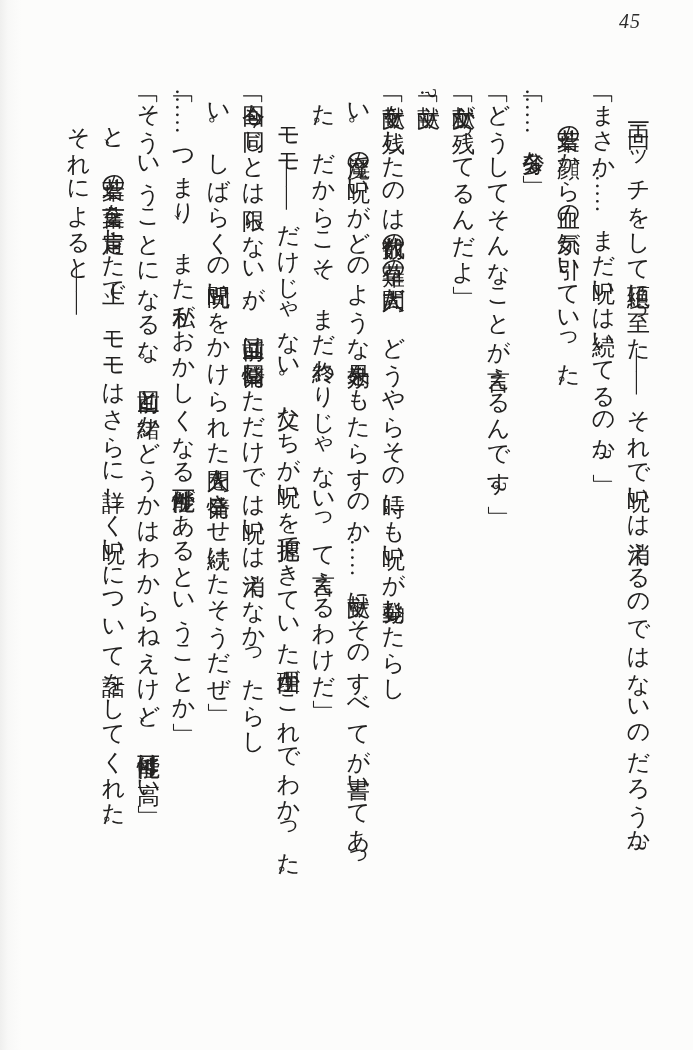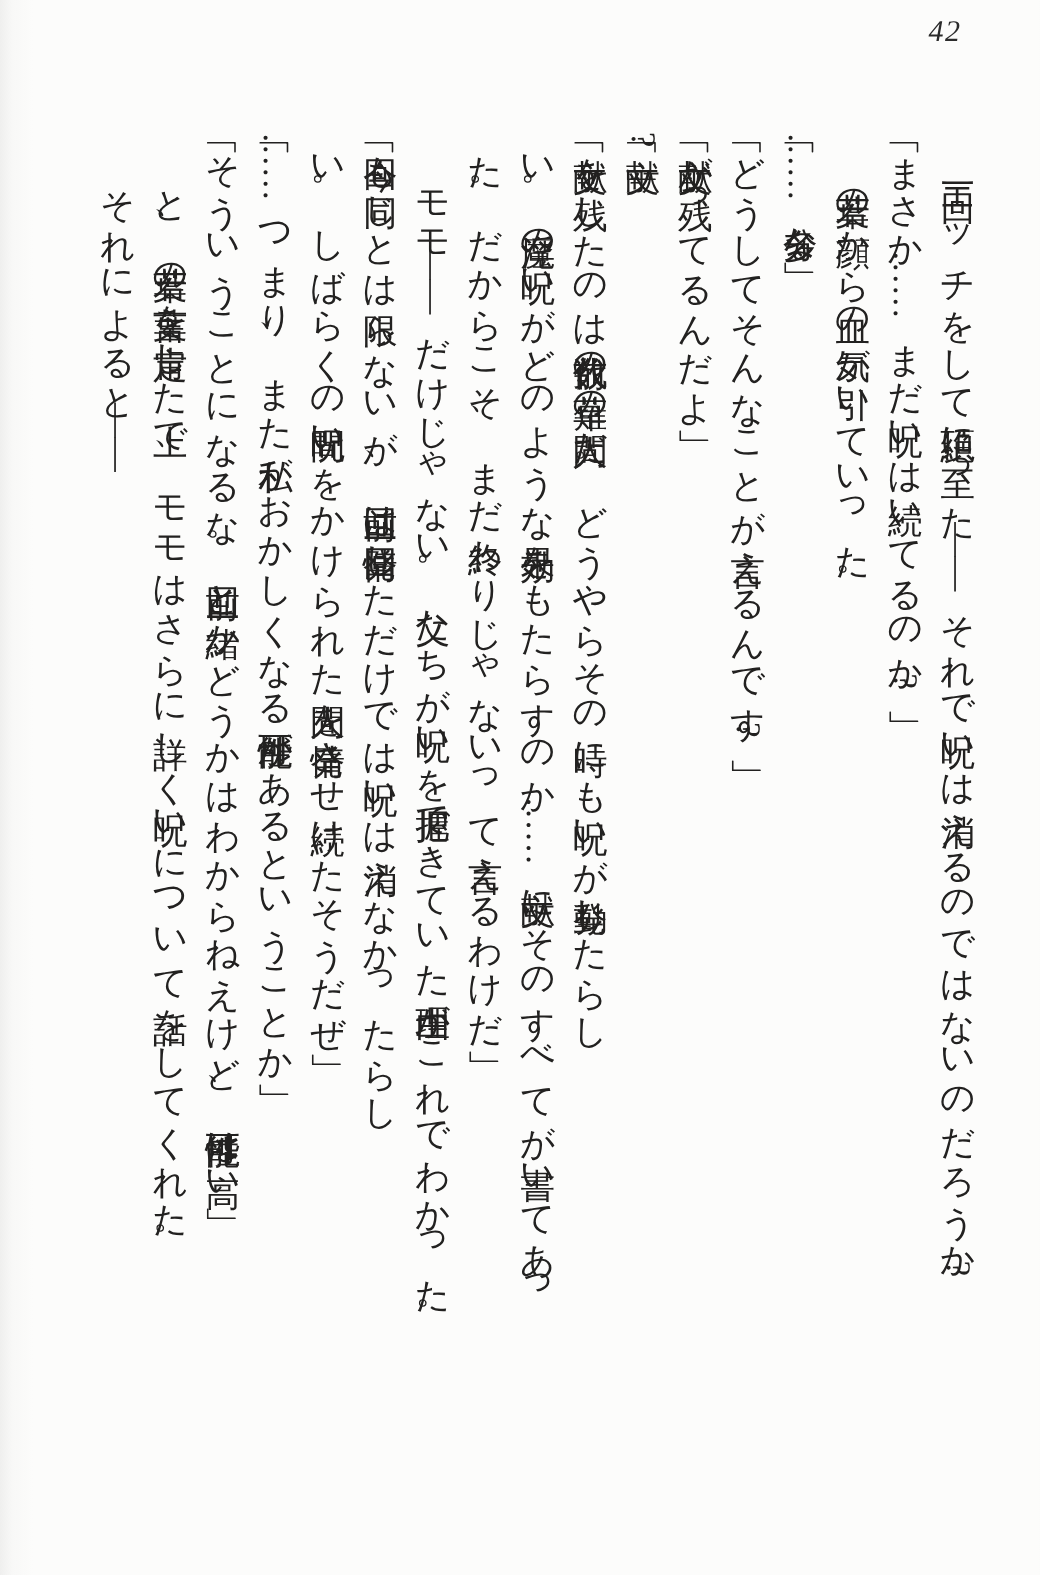--- a/index.html
+++ b/index.html
@@ -48,21 +48,21 @@
   }
   .indent {
     text-indent: 1em;
   }
 </style>
 </head>
 <body>
 
 <div class="page">
 
-  <div class="page-number">42</div>
+  <div class="page-number">45</div>
 
   <div class="text-block">
     <p class="vline indent">一回エッチをして絶頂に至った——それで呪いは消えるのではないのだろうか?</p>
     <p class="vline">「まさか……まだ呪いは続いてるのか?」</p>
     <p class="vline indent">若葉の顔から血の気が引いていった。</p>
     <p class="vline">「……多分な」</p>
     <p class="vline">「どうしてそんなことが言えるんです?」</p>
     <p class="vline">「文献が残ってるんだよ」</p>
     <p class="vline">「文献?」</p>
     <p class="vline">「文献を残したのは数代前の草薙の人間だ。どうやらその時にも呪いが発動したらし</p>

